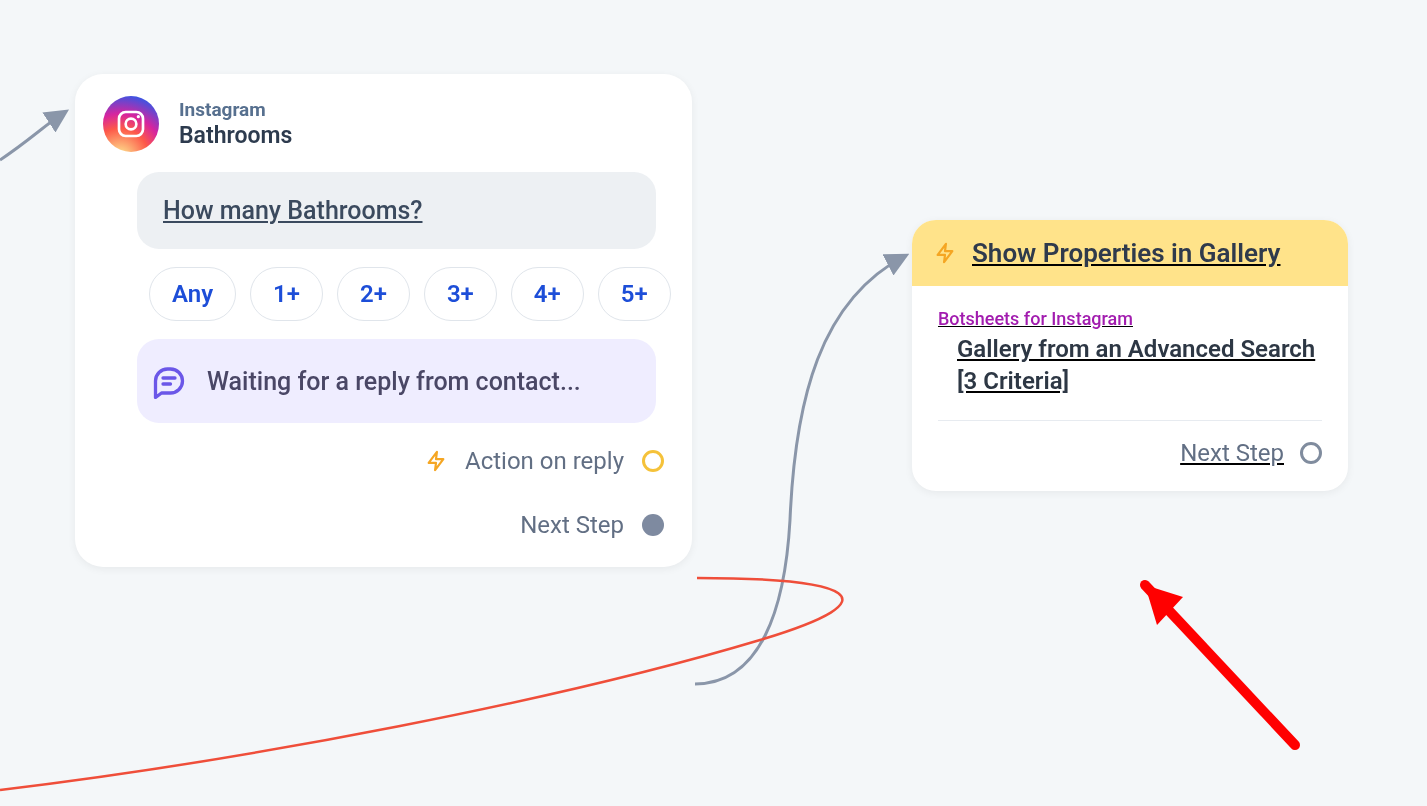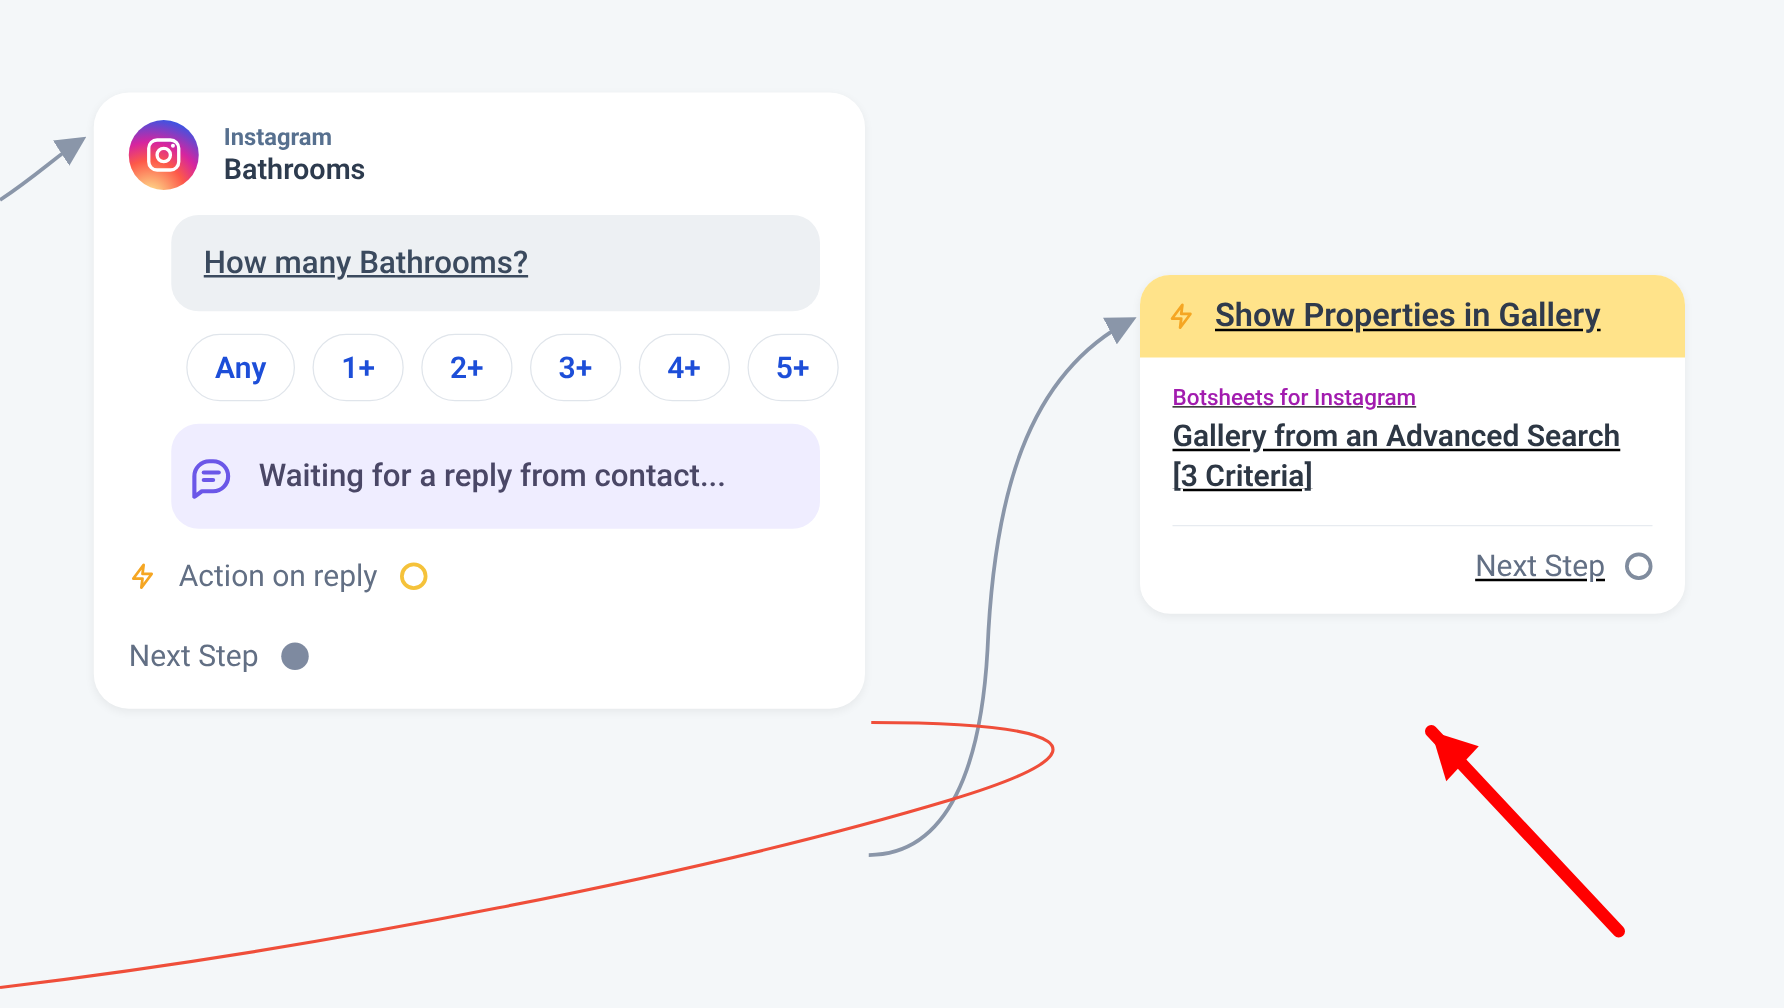--- a/index.html
+++ b/index.html
@@ -117,21 +117,21 @@
     color: #4a4766;
     font-size: 25px;
     font-weight: 500;
   }
 
   .connectors-list {
     padding-right: 0;
   }
   .conn-row {
     display: flex;
-    justify-content: flex-start;
+    justify-content: flex-end;
     align-items: center;
     gap: 18px;
     font-size: 24px;
     color: #626f84;
     margin-bottom: 36px;
   }
   .conn-row:last-child { margin-bottom: 0; }
   .conn-row .bolt-icon {
     color: #f5a623;
     width: 22px;
@@ -188,20 +188,21 @@
     color: #a21caf;
     font-size: 18px;
     font-weight: 500;
   }
   .card-right .body .desc {
     color: #2d3744;
     font-size: 24px;
     font-weight: 600;
     line-height: 1.35;
     margin-top: 4px;
+    margin-left: 19px;
   }
   .card-right .divider {
     border-top: 1px solid #e7ebf0;
     margin: 22px 0 18px 0;
   }
   .card-right .footer-row {
     display: flex;
     justify-content: flex-end;
     align-items: center;
     gap: 16px;

